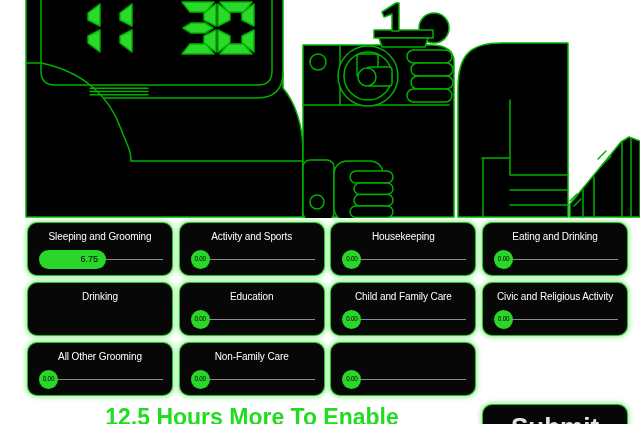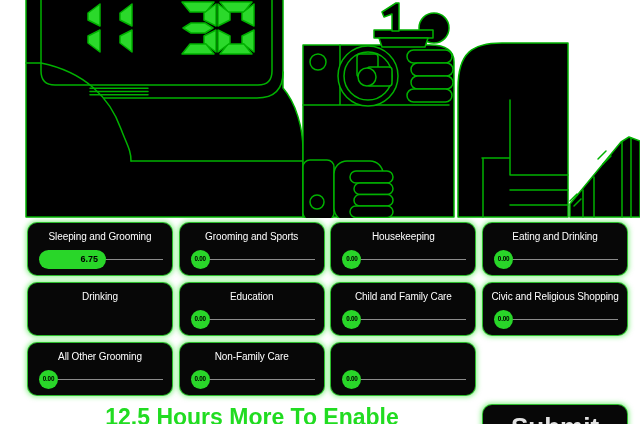--- a/index.html
+++ b/index.html
@@ -26,21 +26,21 @@
     letter-spacing:-0.1px;white-space:nowrap;overflow:hidden;
   }
   .slider{position:absolute;left:11px;right:9px;top:27px;height:19px;}
   .track{position:absolute;left:0;right:0;top:8.5px;height:1.8px;background:var(--track);}
   .thumb{
     position:absolute;left:0;top:0;height:19px;min-width:19px;background:var(--pill);
     border-radius:10px;display:flex;align-items:center;justify-content:flex-end;
     padding-right:8px;box-sizing:border-box;
   }
   .thumb.zero{width:19px;justify-content:center;padding-right:0;}
-  .val{font-size:9px;font-weight:bold;color:#000;line-height:1;}
+  .val{font-size:9px;font-weight:normal;color:#000;line-height:1;}
   .thumb.zero .val{font-size:6.3px;letter-spacing:-0.2px;}
 
   
   #status-text{
     position:absolute;left:27px;top:406px;width:450px;text-align:center;
     color:var(--green);font-size:23px;font-weight:bold;line-height:1;white-space:nowrap;
   }
   #submit-button{
     position:absolute;left:482px;top:404px;width:146px;height:54px;
     background:#070707;border-radius:10px;box-sizing:border-box;
@@ -132,21 +132,21 @@
     <div class="card-label">Sleeping and Grooming</div>
     <div class="slider">
       <div class="track"></div>
       <div class="thumb" style="width: 67px;">
         <span class="val">6.75</span>
       </div>
     </div>
   </div>
 
   <div class="card">
-    <div class="card-label">Grooming and Sports</div>
+    <div class="card-label">Activity and Sports</div>
     <div class="slider">
       <div class="track"></div>
       <div class="thumb zero">
         <span class="val">0.00</span>
       </div>
     </div>
   </div>
 
 
   <div class="card">
@@ -187,21 +187,21 @@
     <div class="card-label">Child and Family Care</div>
     <div class="slider">
       <div class="track"></div>
       <div class="thumb zero">
         <span class="val">0.00</span>
       </div>
     </div>
   </div>
 
   <div class="card">
-    <div class="card-label">Civic and Religious Shopping</div>
+    <div class="card-label">Civic and Religious Activity</div>
     <div class="slider">
       <div class="track"></div>
       <div class="thumb zero">
         <span class="val">0.00</span>
       </div>
     </div>
   </div>
 
   <div class="card">
     <div class="card-label">All Other Grooming</div>

